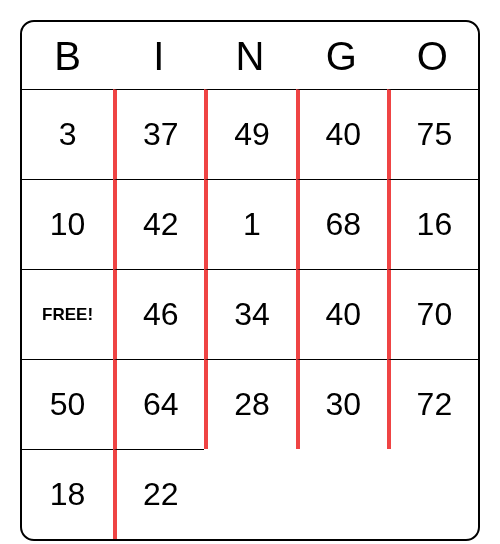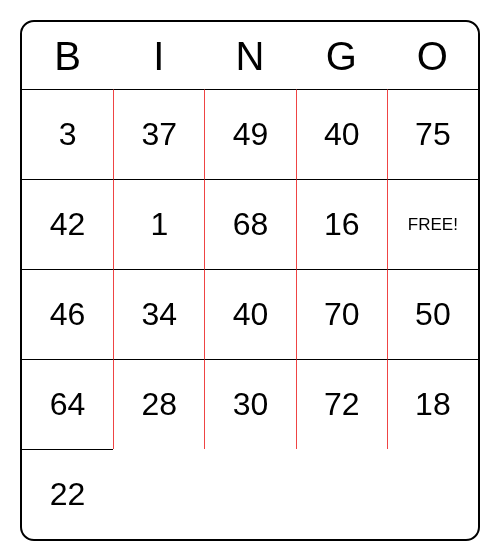--- a/index.html
+++ b/index.html
@@ -31,53 +31,55 @@
       padding: 12px 0 10px 0;
       color: #000;
     }
     .grid {
       display: grid;
       grid-template-columns: repeat(5, 1fr);
       grid-template-rows: repeat(5, 1fr);
     }
     .cell {
       border-top: 1px solid #000;
-      border-left: 1px solid #ef4444;
+      border-left: 4px solid #ef4444;
       height: 90px;
       display: flex;
       align-items: center;
       justify-content: center;
       font-size: 32px;
       color: #000;
     }
     .cell:nth-child(5n+1) {
       border-left: none;
     }
     .cell.free {
       font-size: 17px;
+      font-weight: bold;
     }
   </style>
 </head>
 <body>
 
 <div class="bingo-card">
   <div class="header-row">
     <div class="header-cell">B</div>
     <div class="header-cell">I</div>
     <div class="header-cell">N</div>
     <div class="header-cell">G</div>
     <div class="header-cell">O</div>
   </div>
   <div class="grid">
     <div class="cell">3</div>
     <div class="cell">37</div>
     <div class="cell">49</div>
     <div class="cell">40</div>
     <div class="cell">75</div>
 
+    <div class="cell">10</div>
     <div class="cell">42</div>
     <div class="cell">1</div>
     <div class="cell">68</div>
 
     <div class="cell">16</div>
     <div class="cell free">FREE!</div>
     <div class="cell">46</div>
     <div class="cell">34</div>
 
     <div class="cell">40</div>

